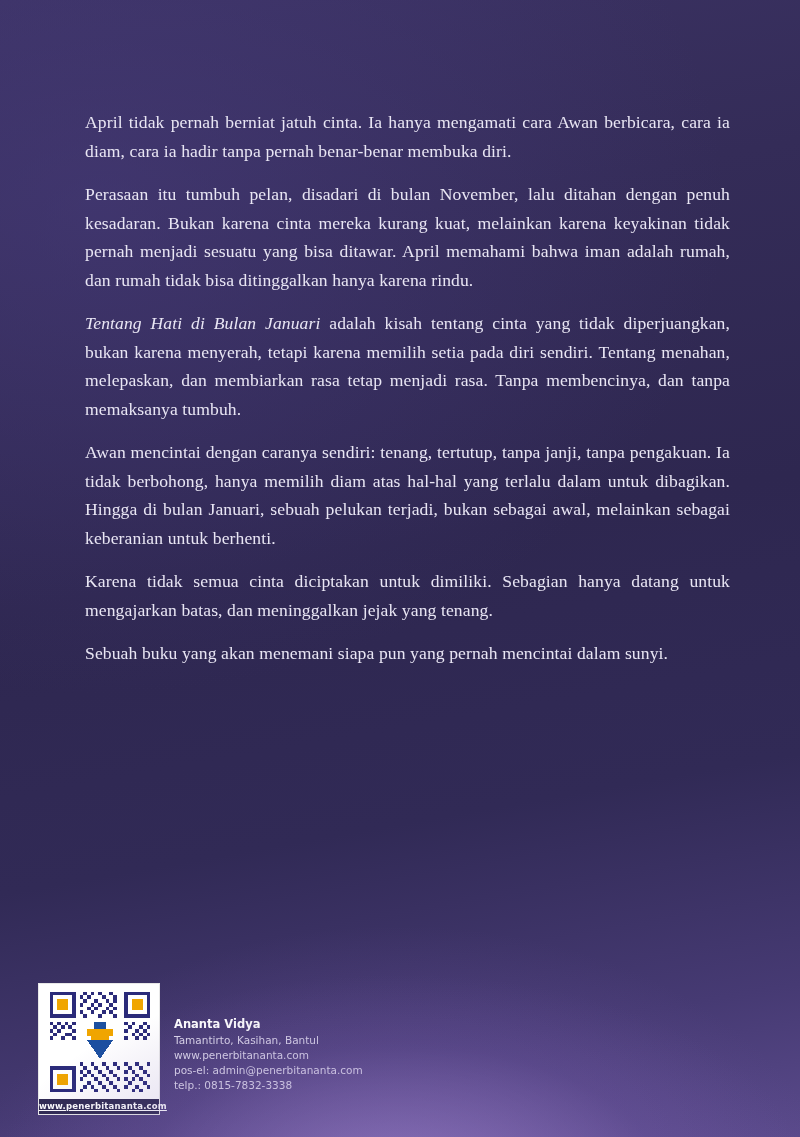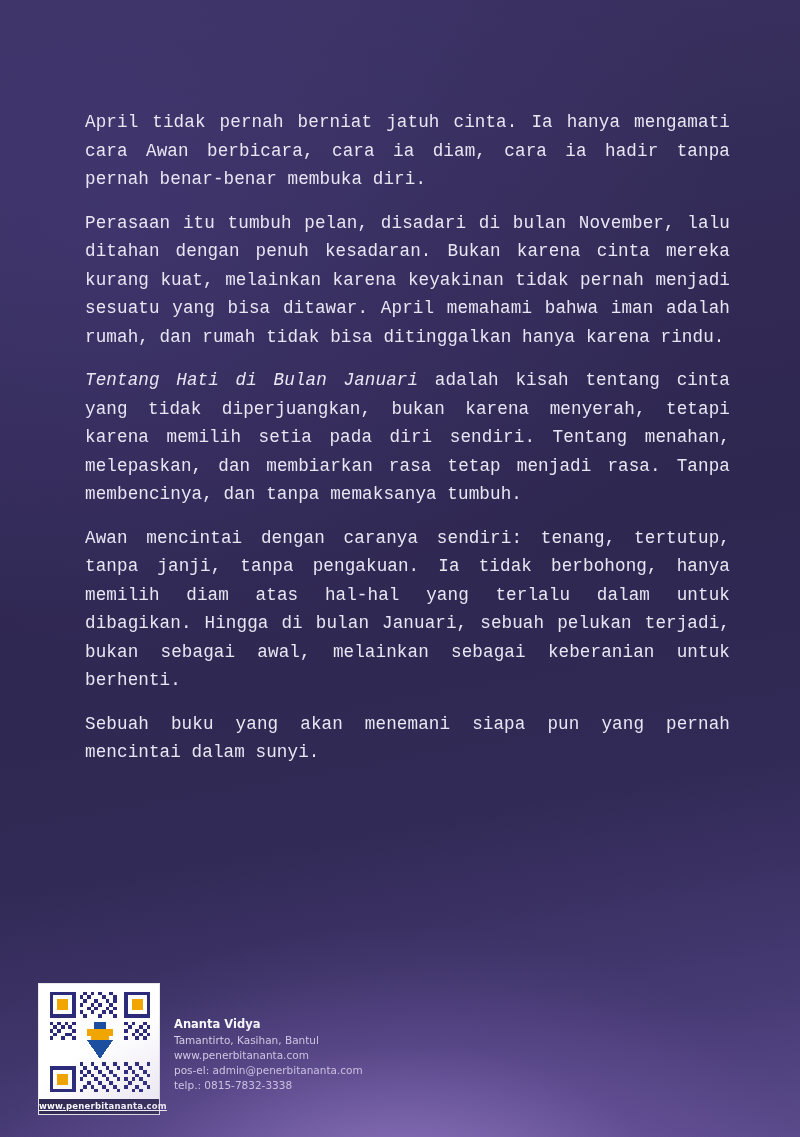--- a/index.html
+++ b/index.html
@@ -35,21 +35,20 @@
     position: absolute;
     left: 85px;
     top: 108px;
     width: 645px;
     color: #e9e6f4;
     font-size: 17.6px;
     line-height: 1.62;
     text-align: justify;
     text-justify: inter-word;
     letter-spacing: 0.1px;
-    font-family: Liberation Mono, monospace;
   }
   .blurb p {
     margin: 0 0 15px 0;
   }
   .blurb p:last-child {
     margin-bottom: 12px;
   }
   .title-italic {
     font-style: italic;
   }
@@ -104,20 +103,21 @@
 </head>
 <body>
 
 <div class="page">
 
   <div class="blurb">
     <p>April tidak pernah berniat jatuh cinta. Ia hanya mengamati cara Awan berbicara, cara ia diam, cara ia hadir tanpa pernah benar-benar membuka diri.</p>
     <p>Perasaan itu tumbuh pelan, disadari di bulan November, lalu ditahan dengan penuh kesadaran. Bukan karena cinta mereka kurang kuat, melainkan karena keyakinan tidak pernah menjadi sesuatu yang bisa ditawar. April memahami bahwa iman adalah rumah, dan rumah tidak bisa ditinggalkan hanya karena rindu.</p>
     <p><span class="title-italic">Tentang Hati di Bulan Januari</span><span> adalah kisah tentang cinta yang tidak diperjuangkan, bukan karena menyerah, tetapi karena memilih setia pada diri sendiri. Tentang menahan, melepaskan, dan membiarkan rasa tetap menjadi rasa. Tanpa membencinya, dan tanpa memaksanya tumbuh.</span></p>
     <p>Awan mencintai dengan caranya sendiri: tenang, tertutup, tanpa janji, tanpa pengakuan. Ia tidak berbohong, hanya memilih diam atas hal-hal yang terlalu dalam untuk dibagikan. Hingga di bulan Januari, sebuah pelukan terjadi, bukan sebagai awal, melainkan sebagai keberanian untuk berhenti.</p>
+    <p>Karena tidak semua cinta diciptakan untuk dimiliki. Sebagian hanya datang untuk mengajarkan batas, dan meninggalkan jejak yang tenang.</p>
     <p>Sebuah buku yang akan menemani siapa pun yang pernah mencintai dalam sunyi.</p>
   </div>
 
   <div class="imprint">
 
     <div class="qr-block">
       <svg class="qr-img" viewBox="0 0 29 29" shape-rendering="crispEdges">
         <rect x="0" y="0" width="29" height="29" fill="#ffffff"></rect>
         <g fill="#2b2b7a">
           <rect x="1" y="1" width="7" height="7"></rect>

